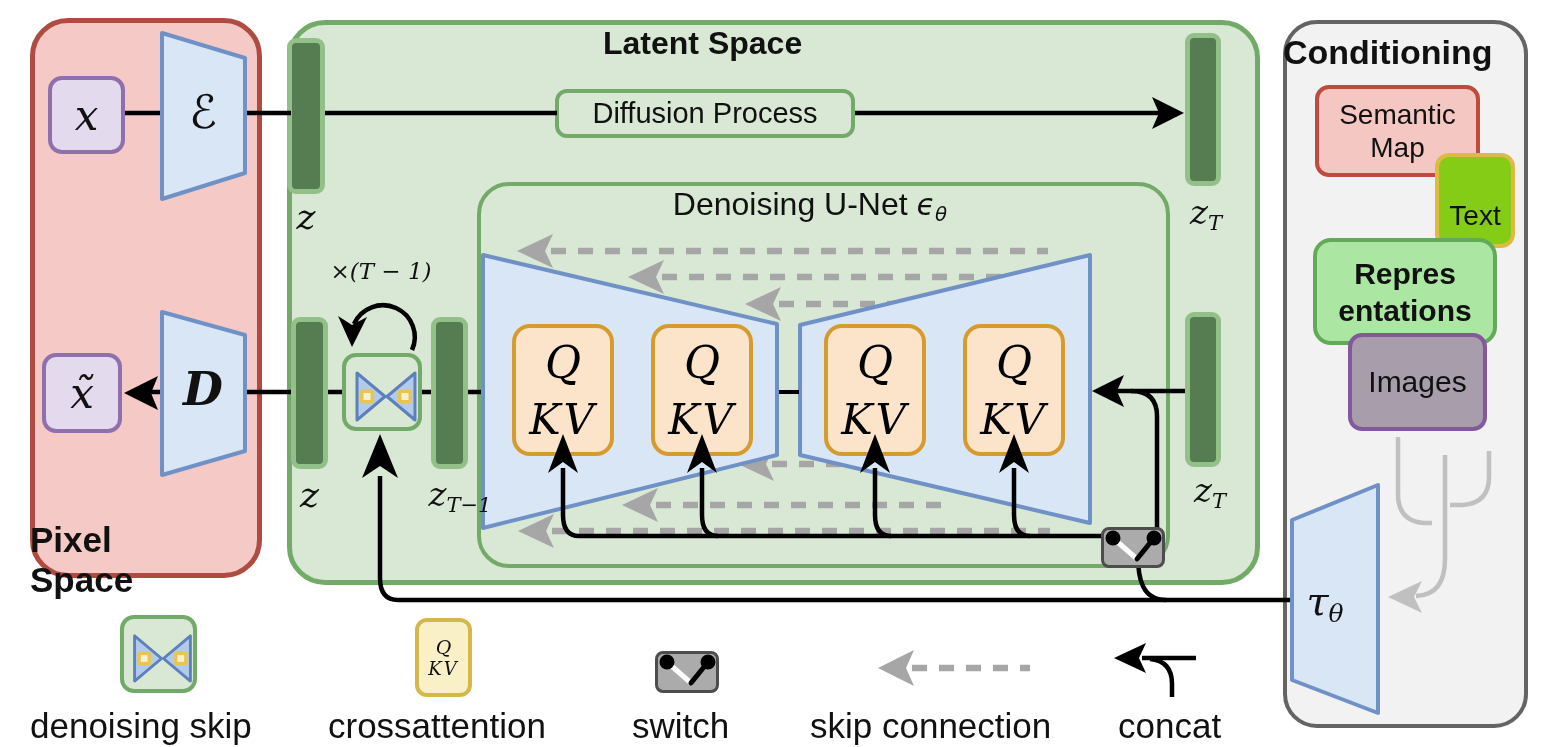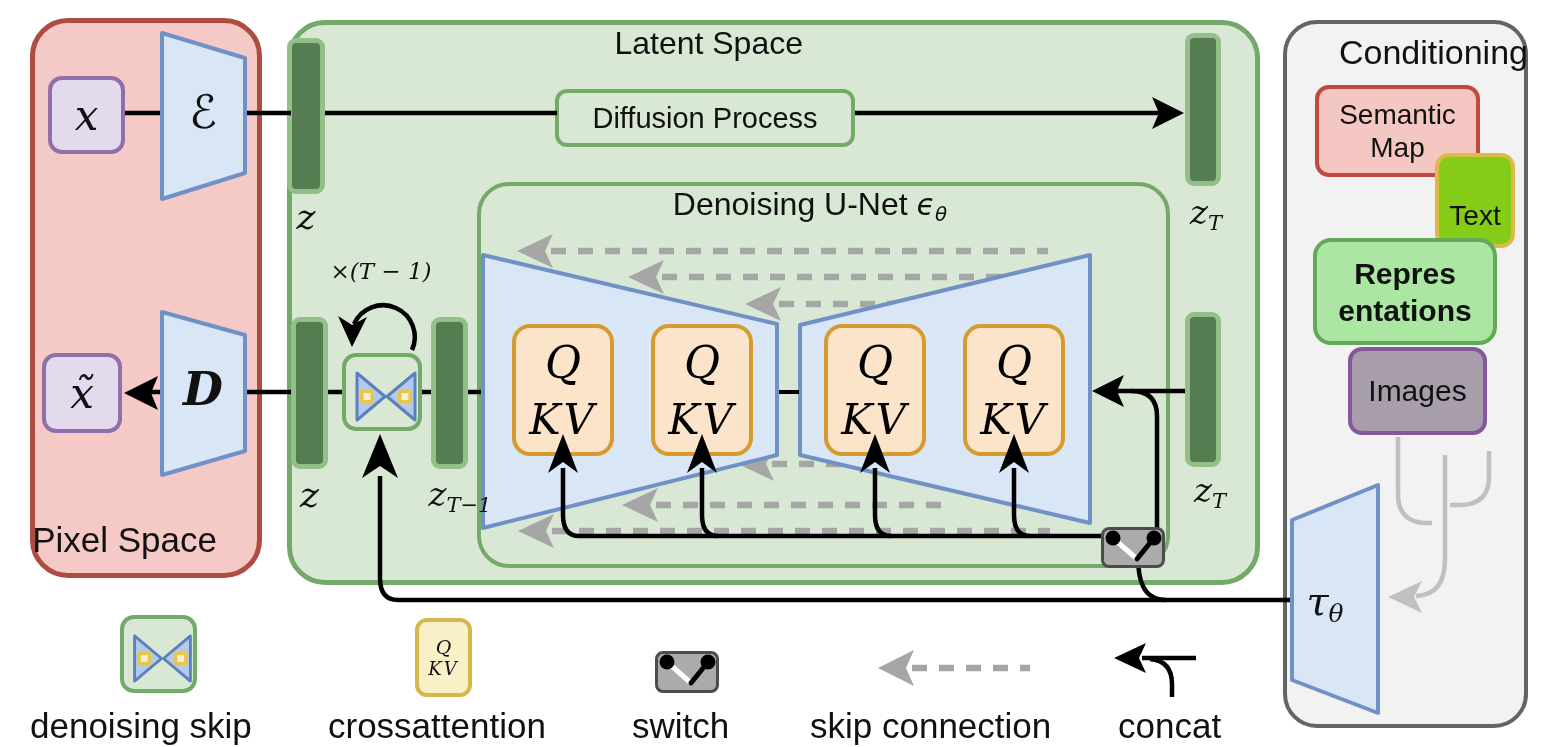--- a/index.html
+++ b/index.html
@@ -13,21 +13,21 @@
   .unetbox{background:#d8e8d4;border:4px solid #74aa69;border-radius:32px;z-index:2;}
   .pill{background:#d8e8d4;border:4px solid #74aa69;border-radius:12px;z-index:5;
         display:flex;align-items:center;justify-content:center;font-size:29px;}
   .bar{background:#567c52;border:5px solid #93bf88;border-radius:9px;z-index:5;}
   .pbox{background:#e3daee;border:4px solid #8f70ad;border-radius:14px;z-index:5;
         display:flex;align-items:center;justify-content:center;}
   .math{font-family:"DejaVu Serif",serif;font-style:italic;}
   .script{font-family:"DejaVu Sans",sans-serif;font-style:italic;}
   .lbl{z-index:20;text-align:center;}
   .sub{font-size:62%;position:relative;top:0.28em;font-style:italic;}
-  .boldtitle{font-weight:normal;z-index:20;text-align:right;}
+  .boldtitle{font-weight:bold;z-index:20;text-align:left;}
   .condItem{z-index:6;display:flex;flex-direction:column;align-items:center;justify-content:center;
             text-align:center;border-radius:14px;}
   .semantic{background:#f4c7c3;border:4px solid #bf4a40;font-size:28px;line-height:33px;}
   .textbox{background:#84cc16;border:4px solid #dcba45;font-size:28px;}
   .repres{background:#abe6a2;border:4px solid #62aa58;font-size:30px;line-height:37px;border-radius:18px;}
   .images{background:#a89daa;border:4px solid #84589c;font-size:30px;}
   .icon{z-index:15;}
   .denoiseIcon{background:#d8e8d4;border:4px solid #74aa69;border-radius:14px;}
   .switchIcon{background:#ababab;border:3px solid #4d4d4d;border-radius:8px;}
   .xattIcon{background:#faf0c8;border:4px solid #d4b84a;border-radius:12px;display:flex;
@@ -77,21 +77,21 @@
   <div class="abs bar" style="left:1185px;top:33px;width:36px;height:153px;"></div>
   <div class="abs lbl math" style="left:1178px;top:192px;width:56px;font-size:34px;">
     <span>z</span><span class="sub">T</span>
   </div>
 
   <div class="abs bar" style="left:1185px;top:312px;width:36px;height:155px;"></div>
   <div class="abs lbl math" style="left:1182px;top:470px;width:56px;font-size:34px;">
     <span>z</span><span class="sub">T</span>
   </div>
 
-  <div class="abs pill" style="left:555px;top:89px;width:300px;height:58px;">
+  <div class="abs pill" style="left:555px;top:89px;width:300px;height:49px;">
     <span>Diffusion Process</span>
   </div>
 
   <div class="abs lbl math" style="left:326px;top:258px;width:110px;font-size:23px;">×(T − 1)</div>
 
   <div class="abs icon denoiseIcon" style="left:342px;top:353px;width:80px;height:78px;z-index:5;">
     <svg width="80" height="78" viewBox="0 0 80 78">
       <polygon points="11,16 11,63 39,39.5" fill="#b3cbea" stroke="#5d80bd" stroke-width="3" stroke-linejoin="round"></polygon>
       <polygon points="69,16 69,63 41,39.5" fill="#b3cbea" stroke="#5d80bd" stroke-width="3" stroke-linejoin="round"></polygon>
       <rect x="14" y="32.5" width="14" height="14" fill="#e9c64b" rx="2"></rect>
@@ -114,21 +114,21 @@
     <span>Semantic</span>
     <span>Map</span>
   </div>
   <div class="abs condItem textbox" style="left:1435px;top:153px;width:80px;height:95px;">
     <span style="margin-top:30px;">Text</span>
   </div>
   <div class="abs condItem repres" style="left:1313px;top:238px;width:184px;height:107px;font-weight:bold;">
     <span>Repres</span>
     <span>entations</span>
   </div>
-  <div class="abs condItem images" style="left:1348px;top:347px;width:139px;height:88px;">
+  <div class="abs condItem images" style="left:1348px;top:333px;width:139px;height:98px;">
     <span>Images</span>
   </div>
   <div class="abs lbl math" style="left:1294px;top:578px;width:62px;font-size:40px;">
     <span>τ</span><span class="sub">θ</span>
   </div>
 
   <div class="abs icon denoiseIcon" style="left:120px;top:615px;width:77px;height:78px;">
     <svg width="77" height="78" viewBox="0 0 80 78">
       <polygon points="11,16 11,63 39,39.5" fill="#b3cbea" stroke="#5d80bd" stroke-width="3" stroke-linejoin="round"></polygon>
       <polygon points="69,16 69,63 41,39.5" fill="#b3cbea" stroke="#5d80bd" stroke-width="3" stroke-linejoin="round"></polygon>

